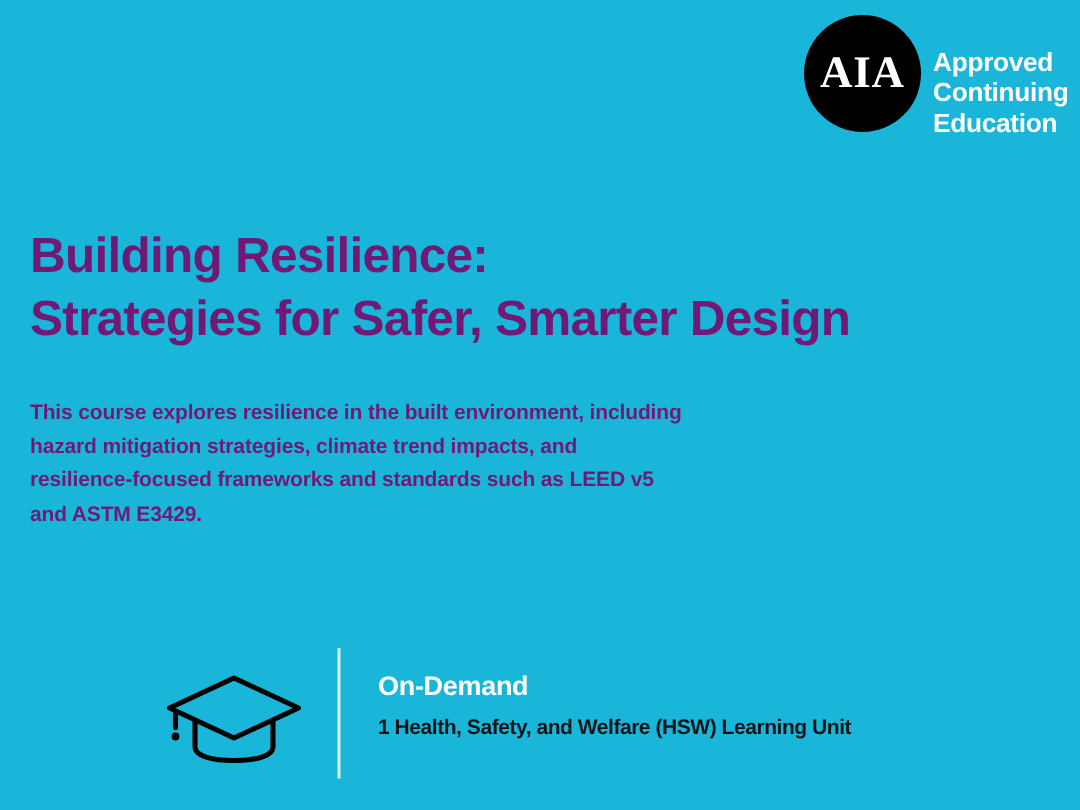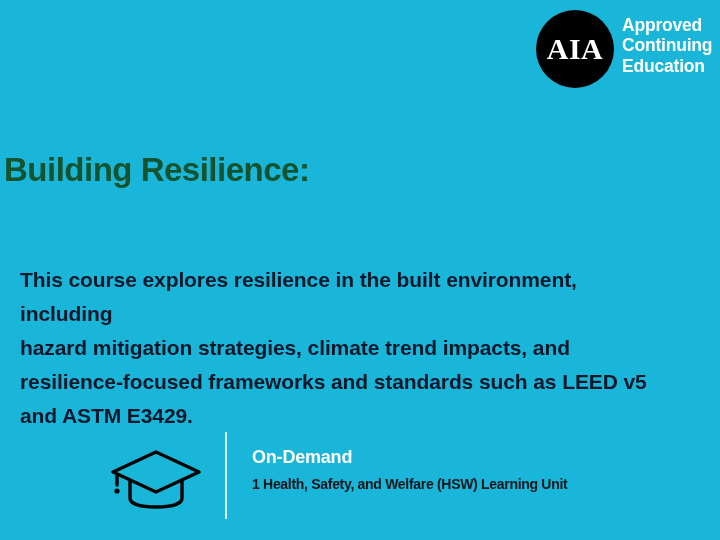--- a/index.html
+++ b/index.html
@@ -56,45 +56,46 @@
   }
 
   .aia-caption {
     color:#ffffff;
     font-weight:bold;
     font-size:17.5px;
     line-height:1.16;
     letter-spacing:-0.2px;
     padding-top:5px;
     white-space:nowrap;
+    margin-top:16px;
   }
 
   
   .course-title {
     position:absolute;
-    left:4px;
+    left:20px;
     top:149px;
     width:660px;
-    color:#14532d;
+    color:#701a75;
     font-weight:bold;
     font-size:33px;
     line-height:1.28;
     letter-spacing:-0.5px;
   }
   .course-title .line { display:block; }
 
   
   .course-description {
     position:absolute;
     left:20px;
     top:263px;
     width:640px;
-    color:#0f172a;
-    font-weight:bold;
-    font-size:21px;
+    color:#701a75;
+    font-weight:bold;
+    font-size:14px;
     line-height:1.62;
     letter-spacing:-0.1px;
   }
   .course-description .line { display:block; }
 
   
   .footer-block {
     position:absolute;
     left:0;
     top:430px;
@@ -154,20 +155,21 @@
     </div>
     <div class="aia-caption">
       <span>Approved</span><br>
       <span>Continuing</span><br>
       <span>Education</span>
     </div>
   </div>
 
   <h1 class="course-title">
     <span class="line">Building Resilience:</span>
+    <span class="line">Strategies for Safer, Smarter Design</span>
   </h1>
 
   <p class="course-description">
     <span class="line">This course explores resilience in the built environment, including</span>
     <span class="line">hazard mitigation strategies, climate trend impacts, and</span>
     <span class="line">resilience-focused frameworks and standards such as LEED v5</span>
     <span class="line">and ASTM E3429.</span>
   </p>
 
   <div class="footer-block">

